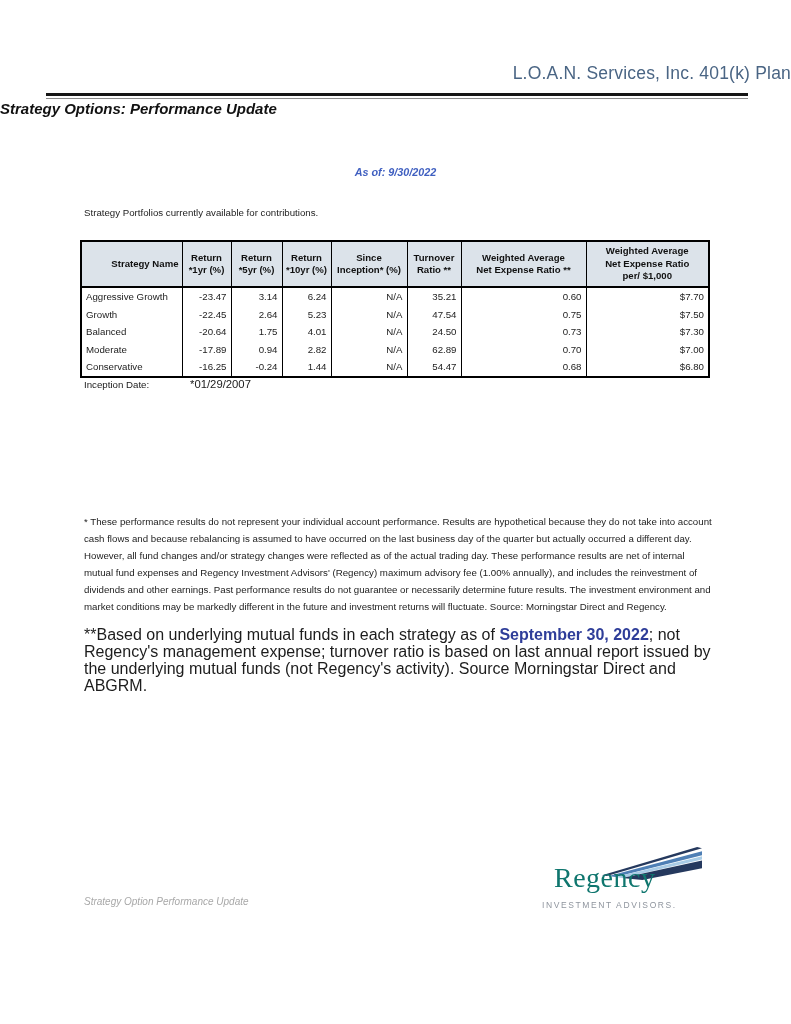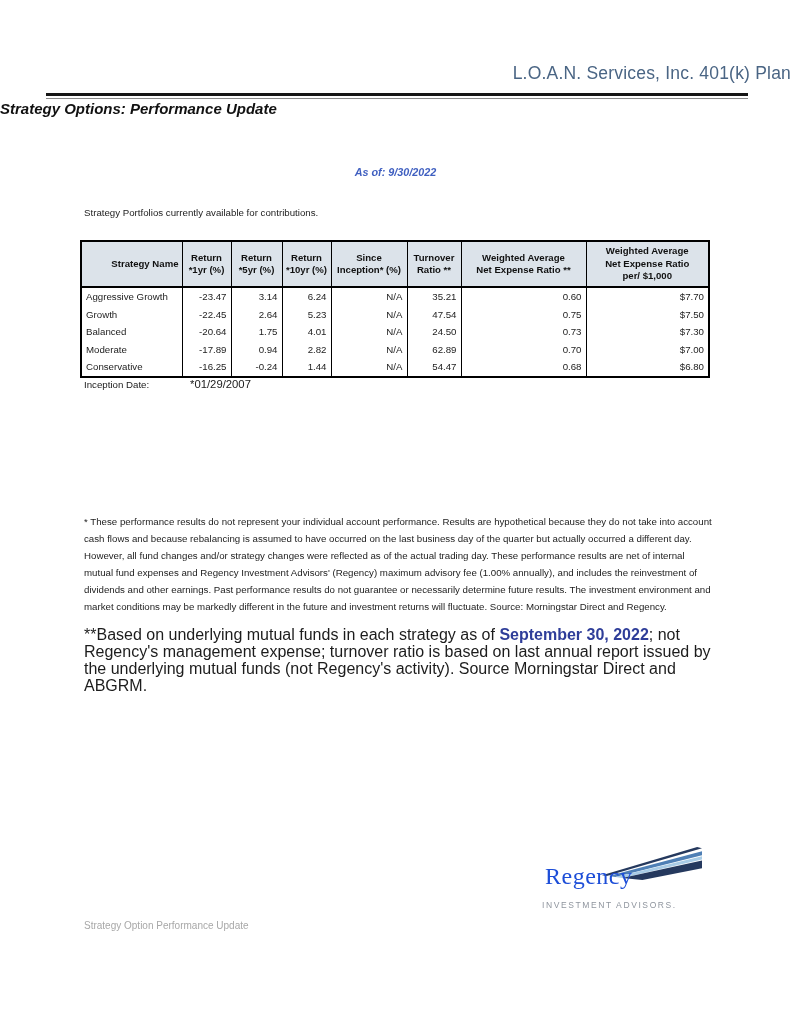--- a/index.html
+++ b/index.html
@@ -52,28 +52,28 @@
   .inception { position:absolute; top:378px; left:84px; font-size:9.7px; }
   .inception .lbl { display:inline-block; width:106px; font-size:9.7px; }
   .inception .val { font-size:11.3px; }
   
   .note1 { position:absolute; top:513px; left:84px; width:632px;
            font-size:9.7px; line-height:17px; color:#1c1c1c; }
   .note2 { position:absolute; top:626px; left:84px; width:632px;
            font-size:16px; line-height:17px; color:#1c1c1c; }
   .note2 .hl { font-weight:bold; color:#2e3d99; }
   
-  .page-label { position:absolute; top:920px; left:84px;
-                font-size:10px; color:#a8a8a8; }
+  .page-label { position:absolute; top:896px; left:84px;
+                font-size:10px; font-style:italic; color:#a8a8a8; }
   .logo { position:absolute; top:844px; left:541px; width:195px; height:75px; }
   .logo-swoosh { position:absolute; top:3px; left:61px; width:100px; height:33px; }
   .logo-word {
-    position:absolute; top:20px; left:4px;
+    position:absolute; top:20px; left:13px;
     font-family:"Liberation Serif","DejaVu Serif",serif;
-    font-size:24px; font-weight:400; color:#1d4ed8; letter-spacing:.5px; line-height:1;
+    font-size:28px; font-weight:400; color:#0f766e; letter-spacing:.5px; line-height:1;
   }
   .logo-sub {
     position:absolute; top:56px; left:1px;
     font-size:8.5px; letter-spacing:1.6px; color:#8f959e;
   }
 </style>
 </head>
 <body>
 
 <div class="page">

